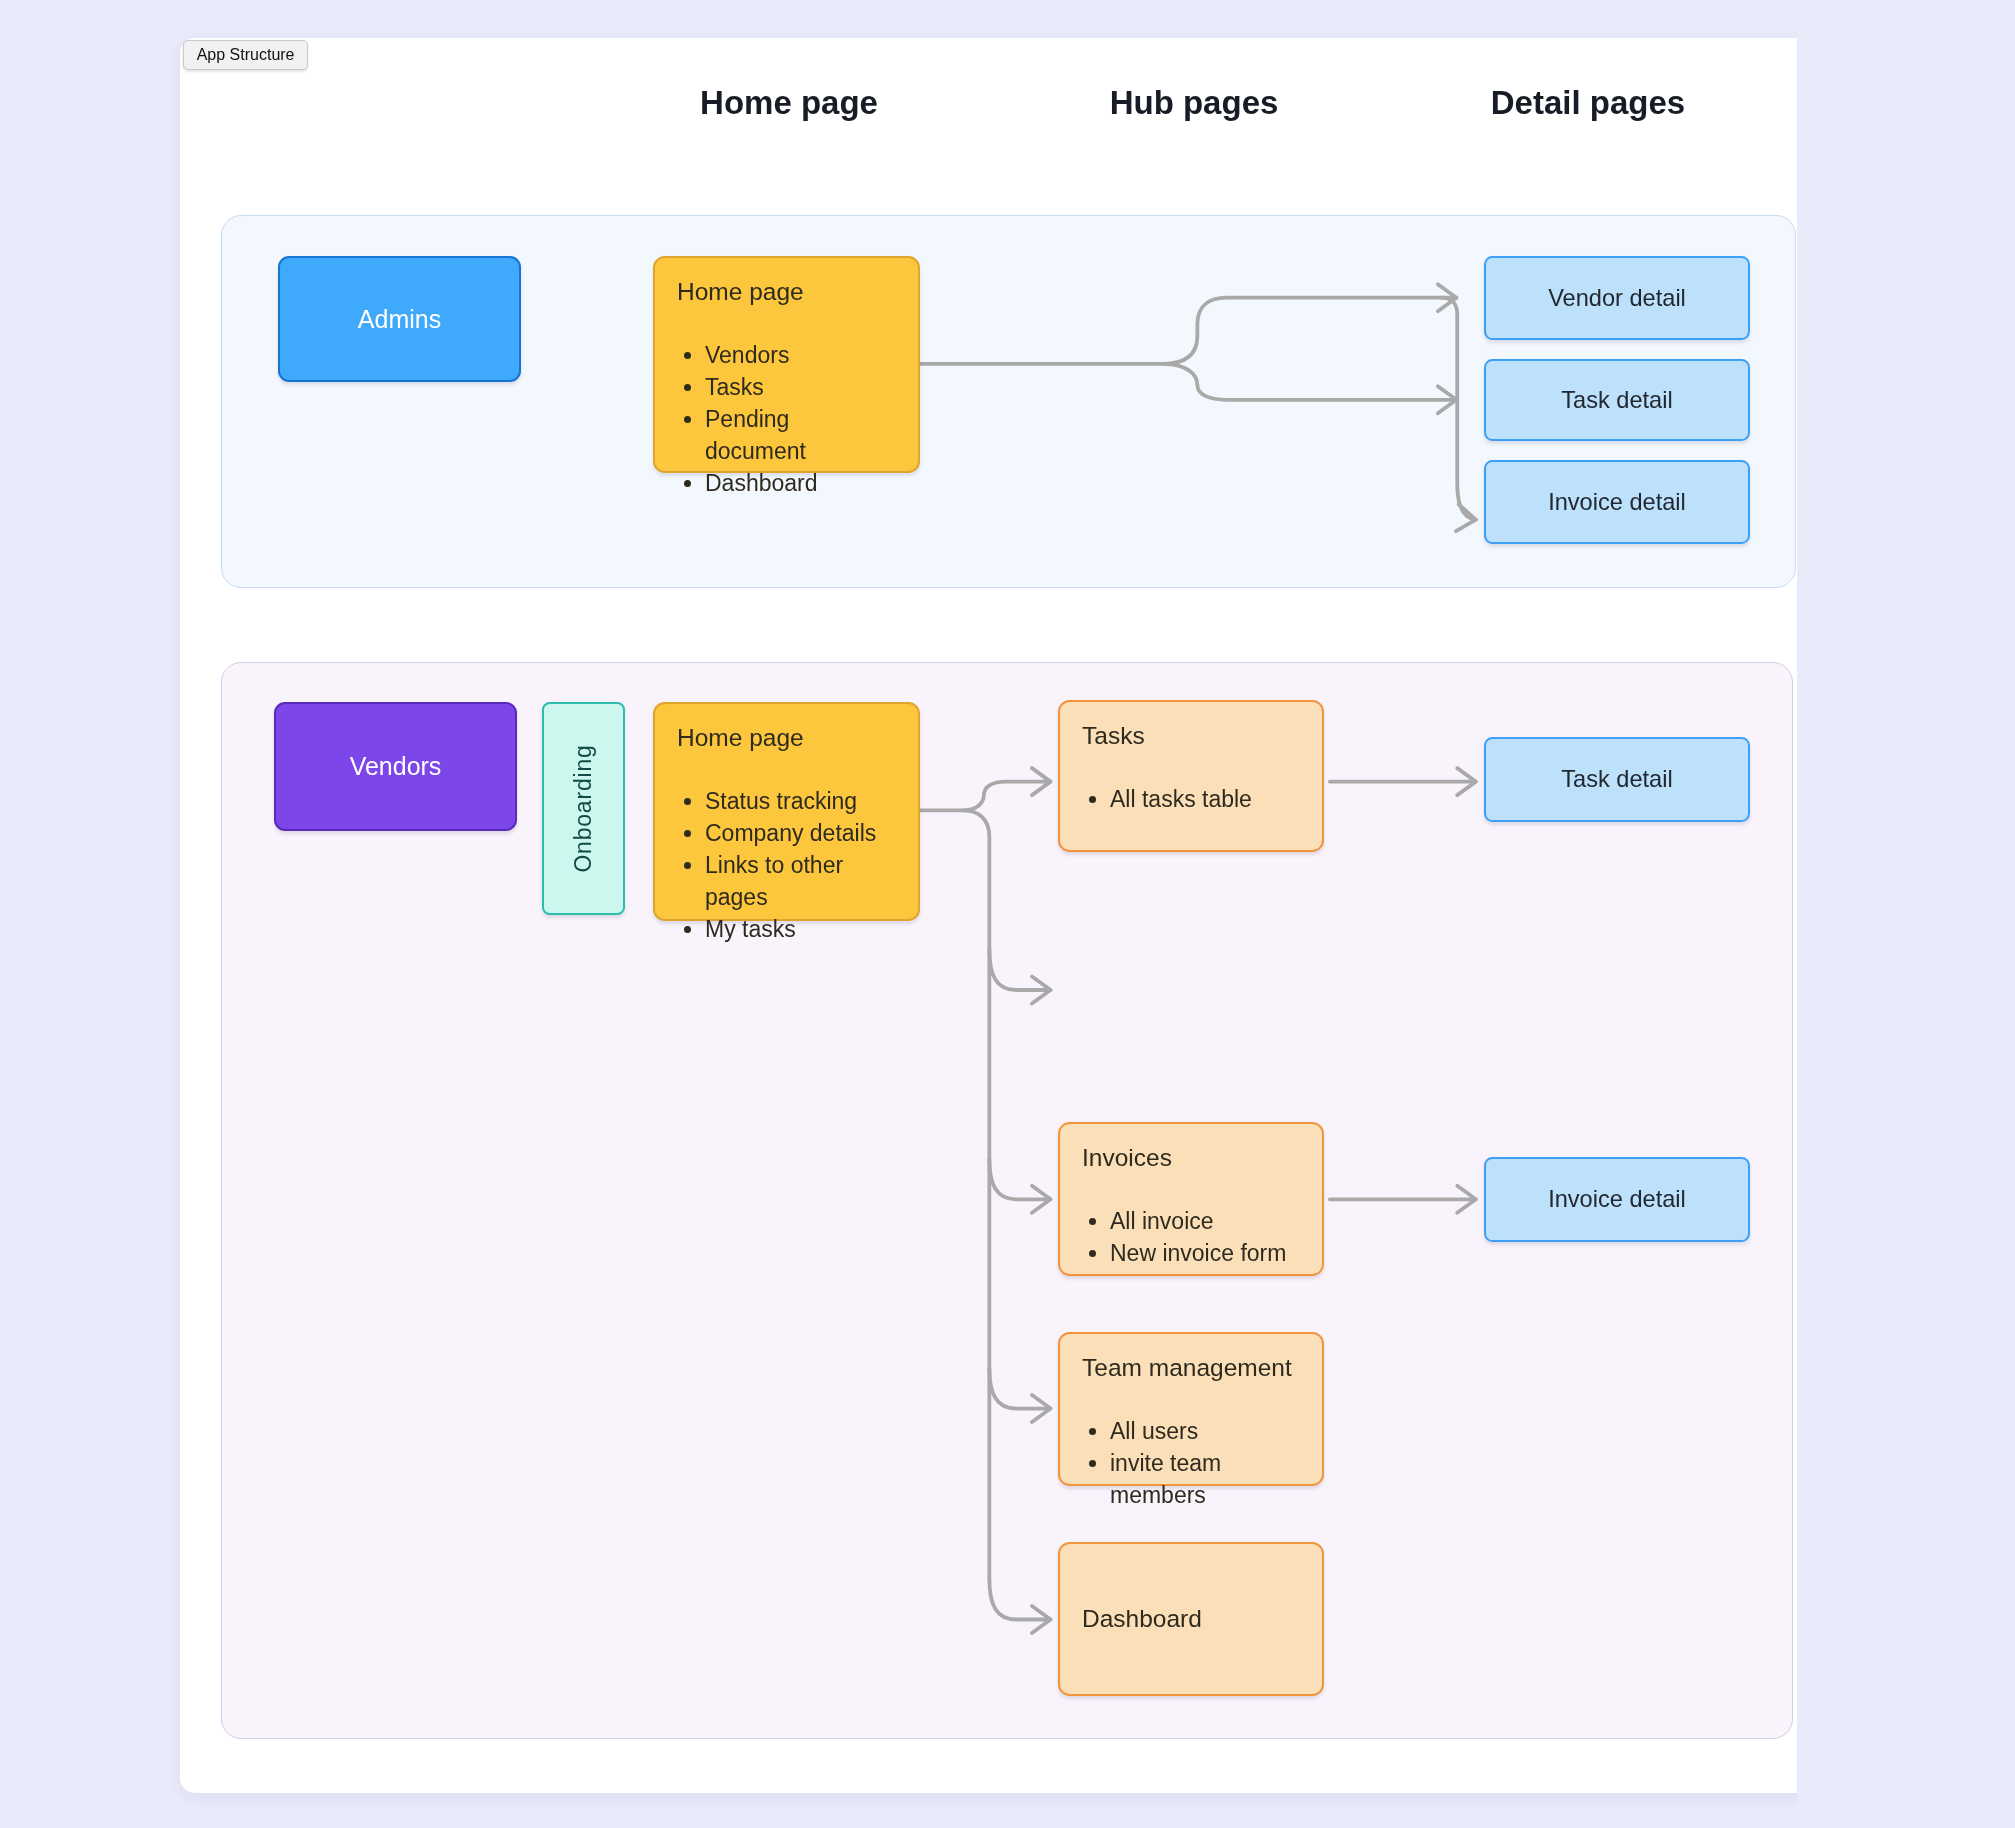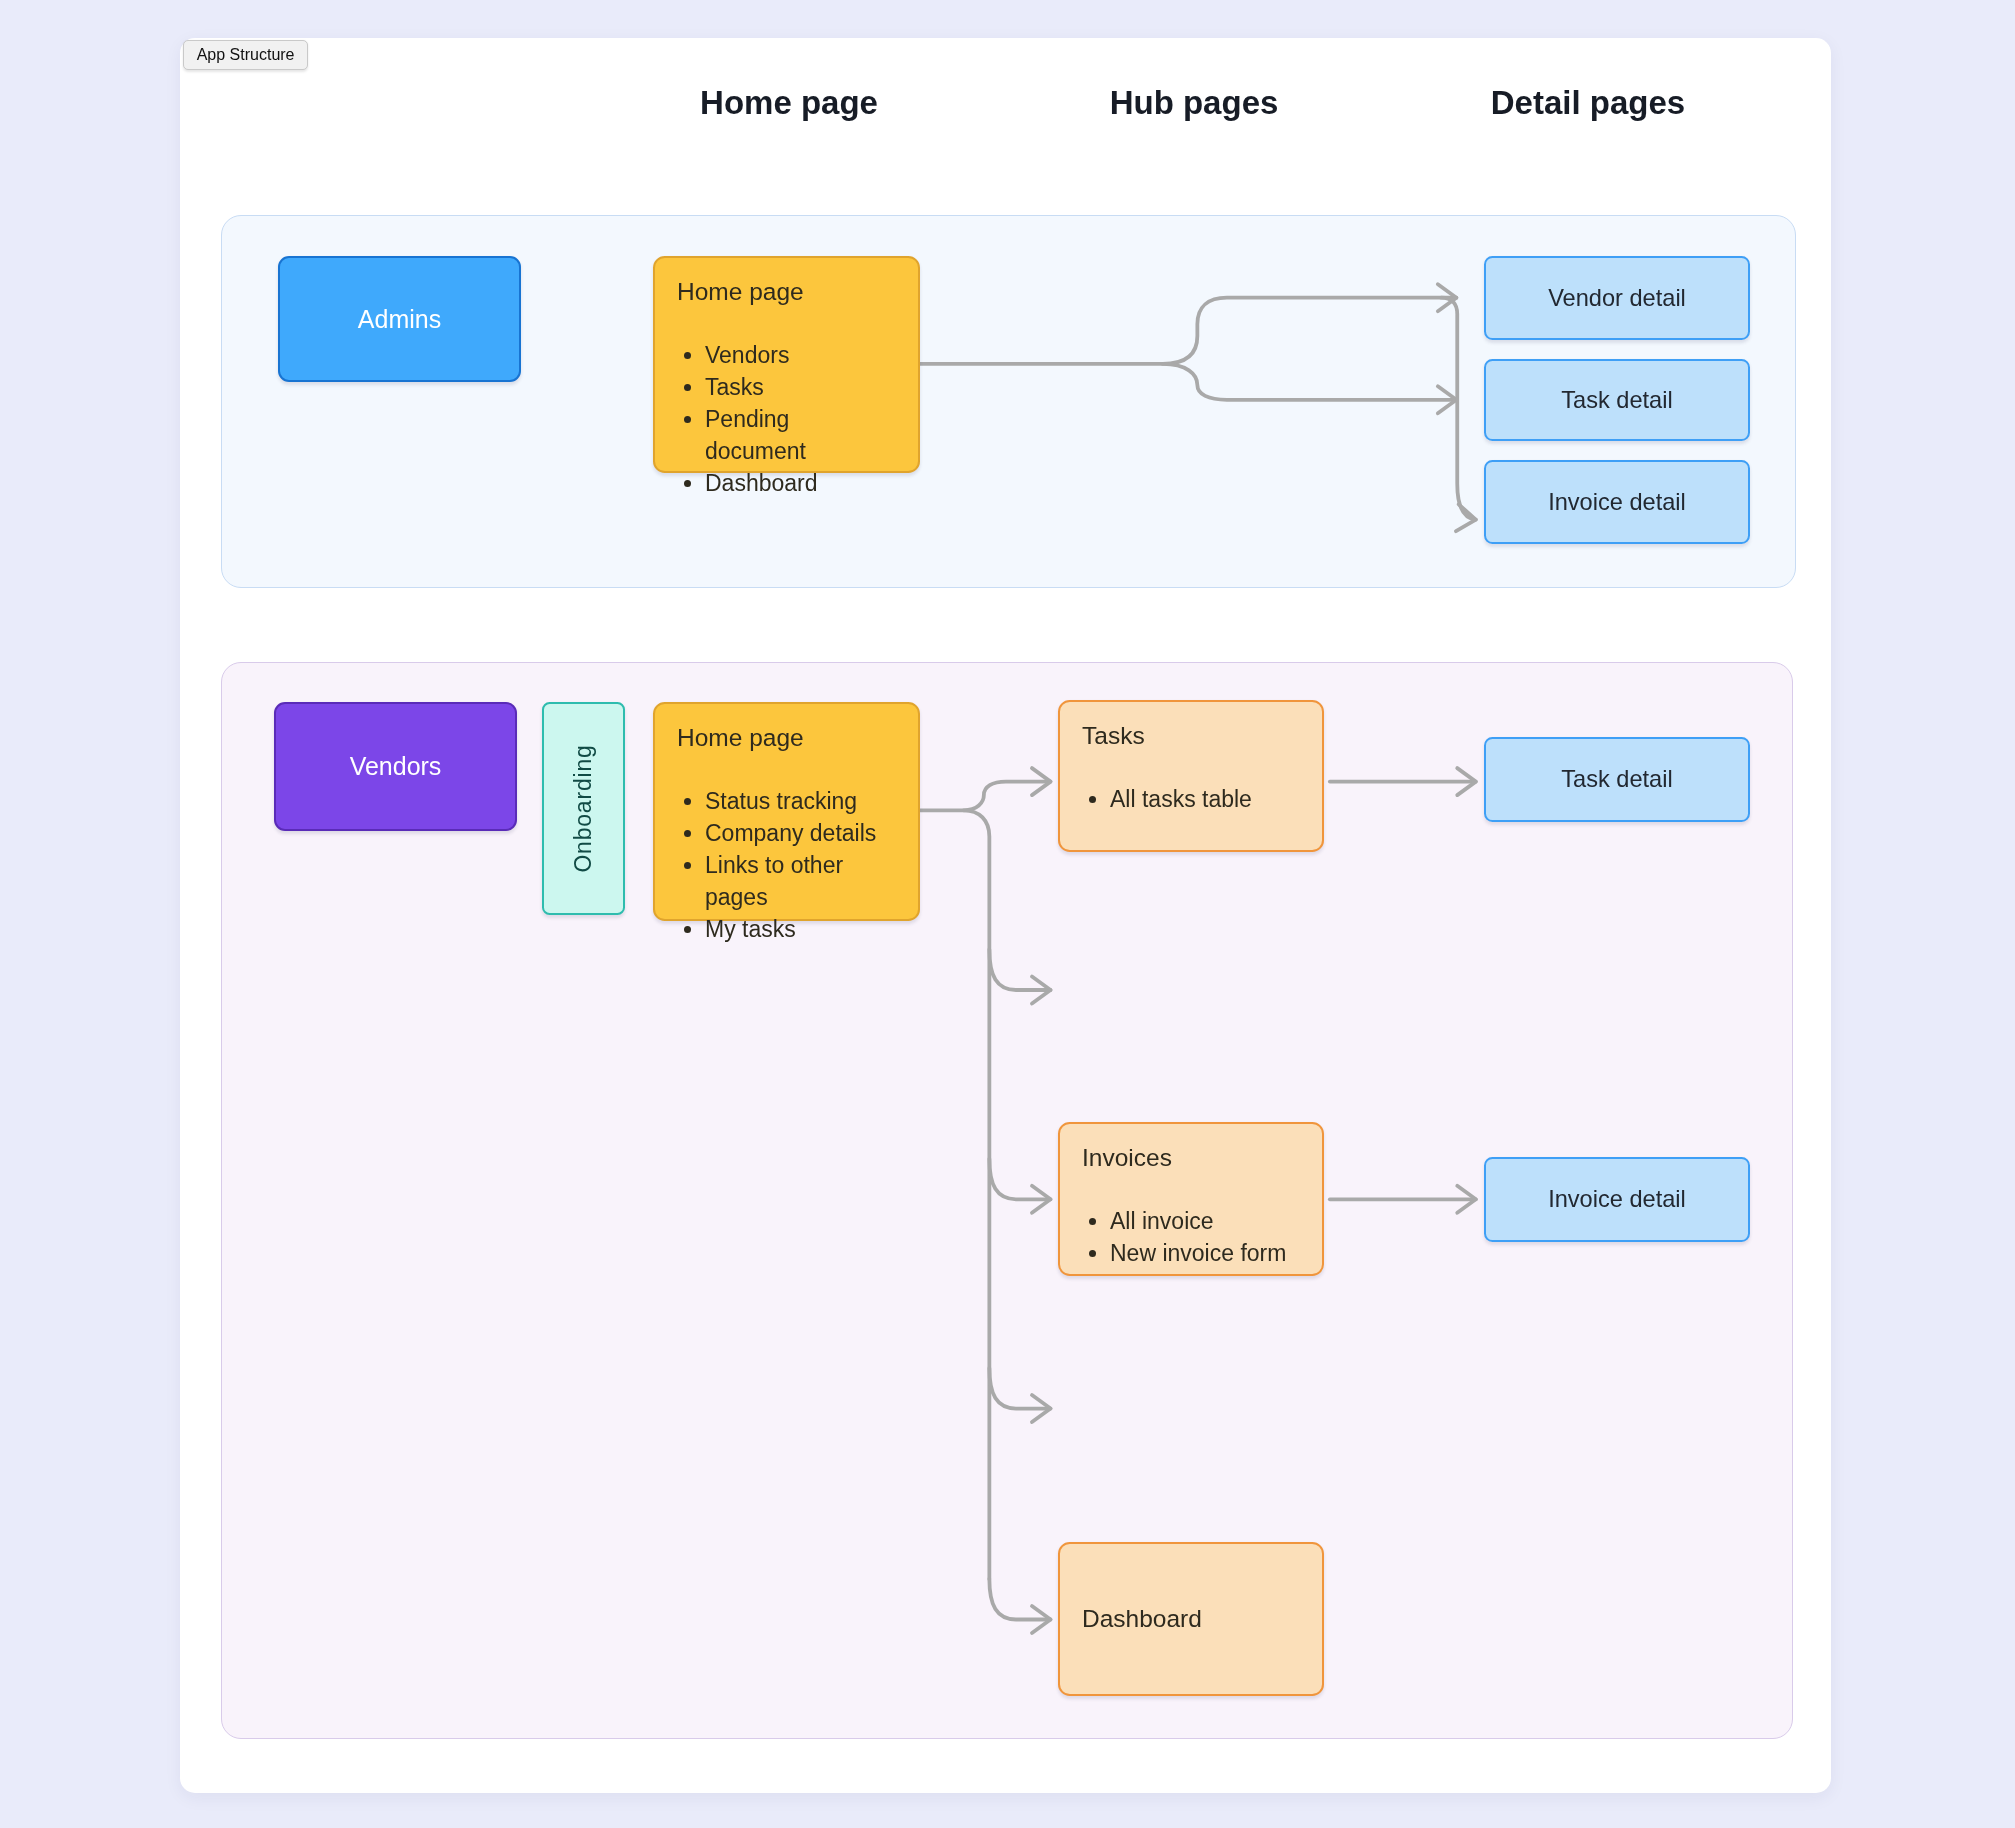--- a/index.html
+++ b/index.html
@@ -11,21 +11,21 @@
     --onboarding_bg:#CCF7EF; --onboarding_border:#2EBCAE; --onboarding_text:#114B45;
     --home_bg:#FCC63D; --home_border:#E0A42D;
     --hub_bg:#FBDFB9; --hub_border:#F0953C;
     --detail_bg:#BDE0FB; --detail_border:#3E9FF6;
     --text_dark:#2E2A1E; --text_detail:#222831; --header_text:#171C26;
     --badge_bg:#F1F1F1; --badge_border:#C9C9C9; --badge_text:#111111;
     --actor_text:#FFFFFF;
   }
   *{box-sizing:border-box;}
   body{margin:0;background:var(--page_bg);font-family:"Liberation Sans",sans-serif;}
-  .canvas{position:relative;width:2015px;height:1829px;overflow:hidden;}
+  .canvas{position:relative;width:1797px;height:1829px;overflow:hidden;}
   .card{position:absolute;left:180px;top:38px;width:1651px;height:1755px;
         background:var(--card_bg);border-radius:15px;box-shadow:0 4.2px 17px rgba(30,40,90,0.06);}
   .badge{position:absolute;left:183px;top:40px;padding:5px 12.7px;font-size:16px;font-weight:500;
          color:var(--badge_text);background:var(--badge_bg);border:0.8px solid var(--badge_border);
          border-radius:5px;box-shadow:0 1.3px 2.5px rgba(0,0,0,0.10);white-space:nowrap;z-index:6;}
   .col-header{position:absolute;top:84px;transform:translateX(-50%);font-size:33px;line-height:37px;
          font-weight:600;color:var(--header_text);white-space:nowrap;z-index:3;}
   .panel{position:absolute;border-radius:20px;border:1.3px solid;z-index:1;}
   .panel.admins{left:221px;top:215px;width:1575px;height:373px;
          background:var(--admins_panel_bg);border-color:var(--admins_panel_border);}
@@ -153,20 +153,27 @@
 
 
   <div class="box notebox hubbox hub-invoices">
     <p class="box-title">Invoices</p>
     <ul>
         <li>All invoice</li>
         <li>New invoice form</li>
       </ul>
   </div>
 
+  <div class="box notebox hubbox hub-team">
+    <p class="box-title">Team management</p>
+    <ul>
+        <li>All users</li>
+        <li>invite team members</li>
+      </ul>
+  </div>
 
   <div class="box notebox hubbox hub-dashboard">
     <p class="box-title">Dashboard</p>
   </div>
 
   <div class="box detail d-task-v">
     <span>Task detail</span>
   </div>
   <div class="box detail d-invoice-v">
     <span>Invoice detail</span>

